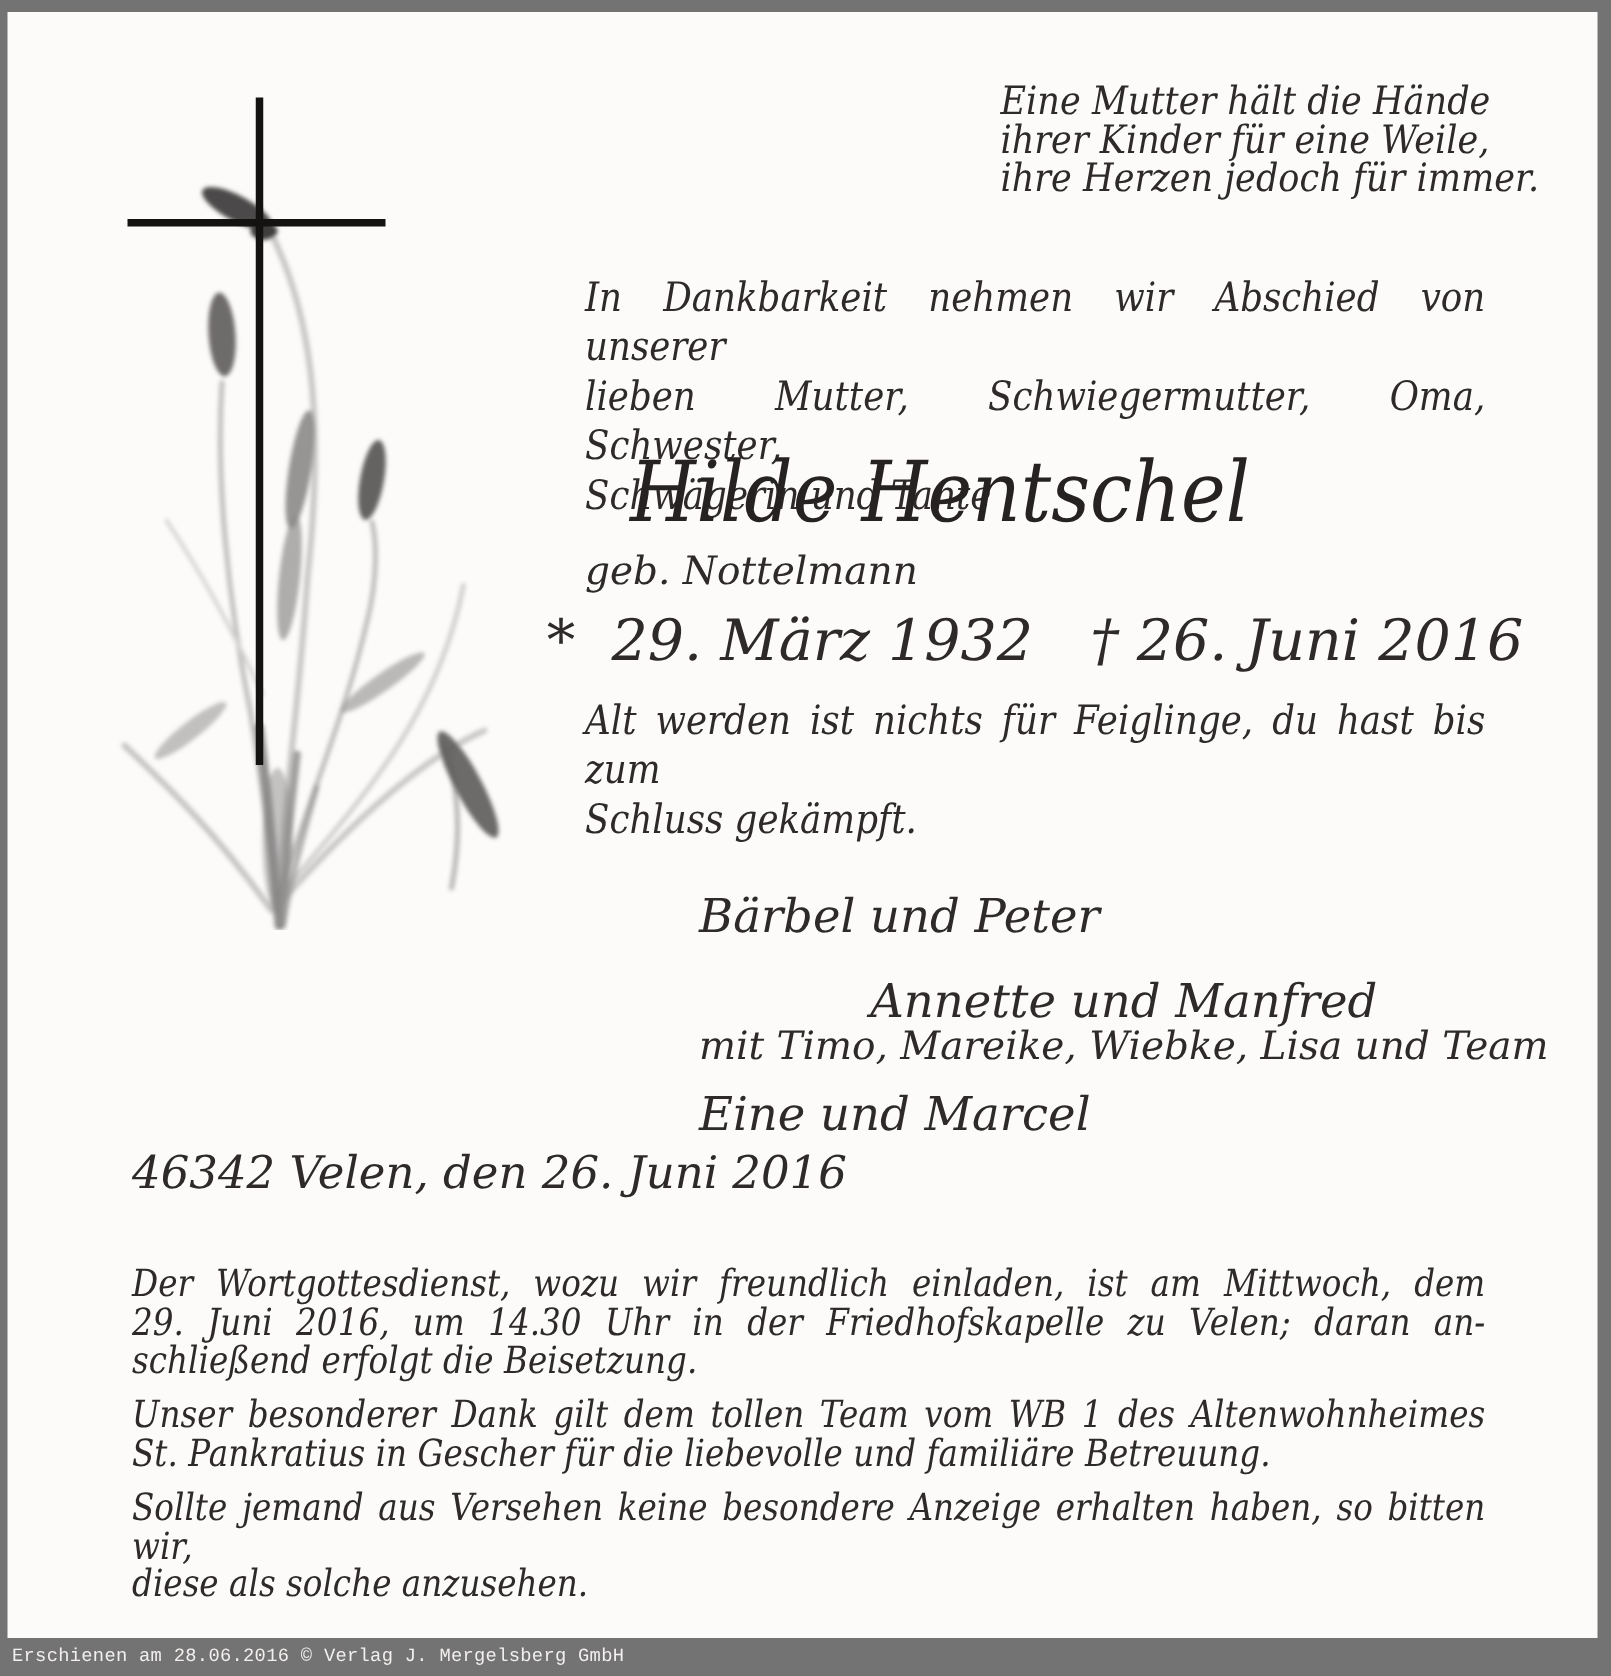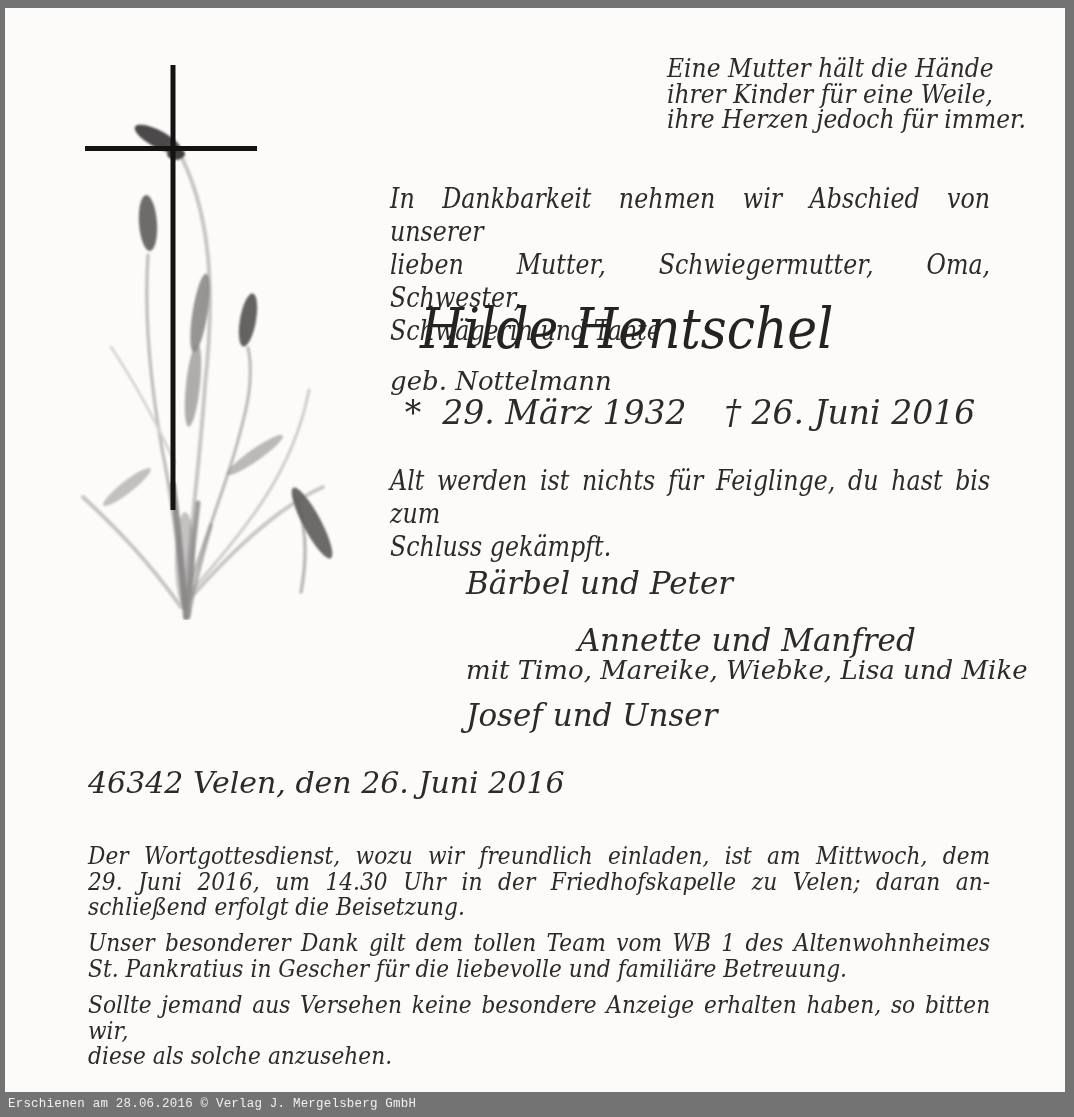--- a/index.html
+++ b/index.html
@@ -41,26 +41,26 @@
   
   .nameblock{left:390px;top:300px;width:600px;text-align:left;}
   .name{
     font-size:56px;line-height:58px;
     color:#262222;
     transform:scaleX(0.9);transform-origin:50% 50%;
     white-space:nowrap;
   }
   .maiden{font-size:26px;line-height:27px;margin-top:10px;}
   .dates{
-    font-size:33px;line-height:32px;margin-top:2px;
+    font-size:38px;line-height:32px;margin-top:16px;
     display:flex;justify-content:center;gap:38px;white-space:pre;
   }
 
   
-  .mourners{left:466px;top:568px;}
+  .mourners{left:466px;top:596px;}
   .m-big{font-size:31px;line-height:31px;}
   .m-small{font-size:26px;line-height:28px;}
   .mt26{margin-top:26px;text-align:center;}
   .mt16{margin-top:16px;}
 
   
   .placedate{left:88px;top:767px;font-size:30px;line-height:32px;}
 
   
   .bpar{
@@ -153,22 +153,22 @@
   </div>
 
   <div class="abs rcol epitaph">
     <div class="jline">Alt werden ist nichts für Feiglinge, du hast bis zum</div>
     <div class="lline">Schluss gekämpft.</div>
   </div>
 
   <div class="abs mourners">
     <div class="m-big">Bärbel und Peter</div>
     <div class="m-big mt26">Annette und Manfred</div>
-    <div class="m-small">mit Timo, Mareike, Wiebke, Lisa und Mike</div>
-    <div class="m-big mt16">Josef und Unser</div>
+    <div class="m-small">mit Timo, Mareike, Wiebke, Lisa und Team</div>
+    <div class="m-big mt16">Eine und Marcel</div>
   </div>
 
   <div class="abs placedate">46342 Velen, den 26. Juni 2016</div>
 
   <div class="abs bpar service">
     <div class="jline">Der Wortgottesdienst, wozu wir freundlich einladen, ist am Mittwoch, dem</div>
     <div class="jline">29. Juni 2016, um 14.30 Uhr in der Friedhofskapelle zu Velen; daran an-</div>
     <div class="lline">schließend erfolgt die Beisetzung.</div>
   </div>
 

